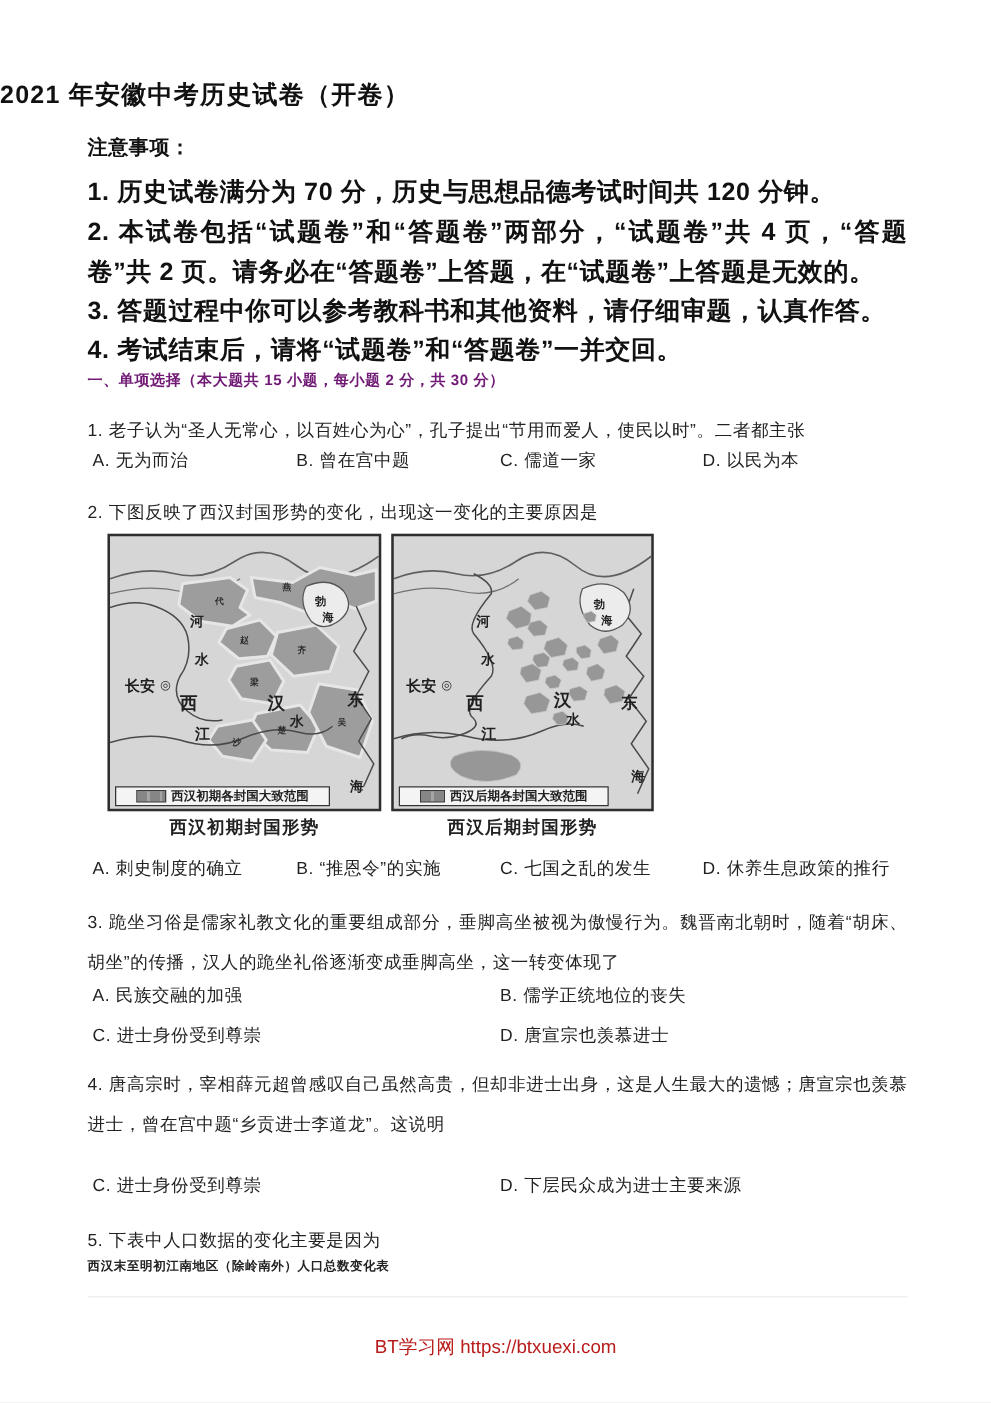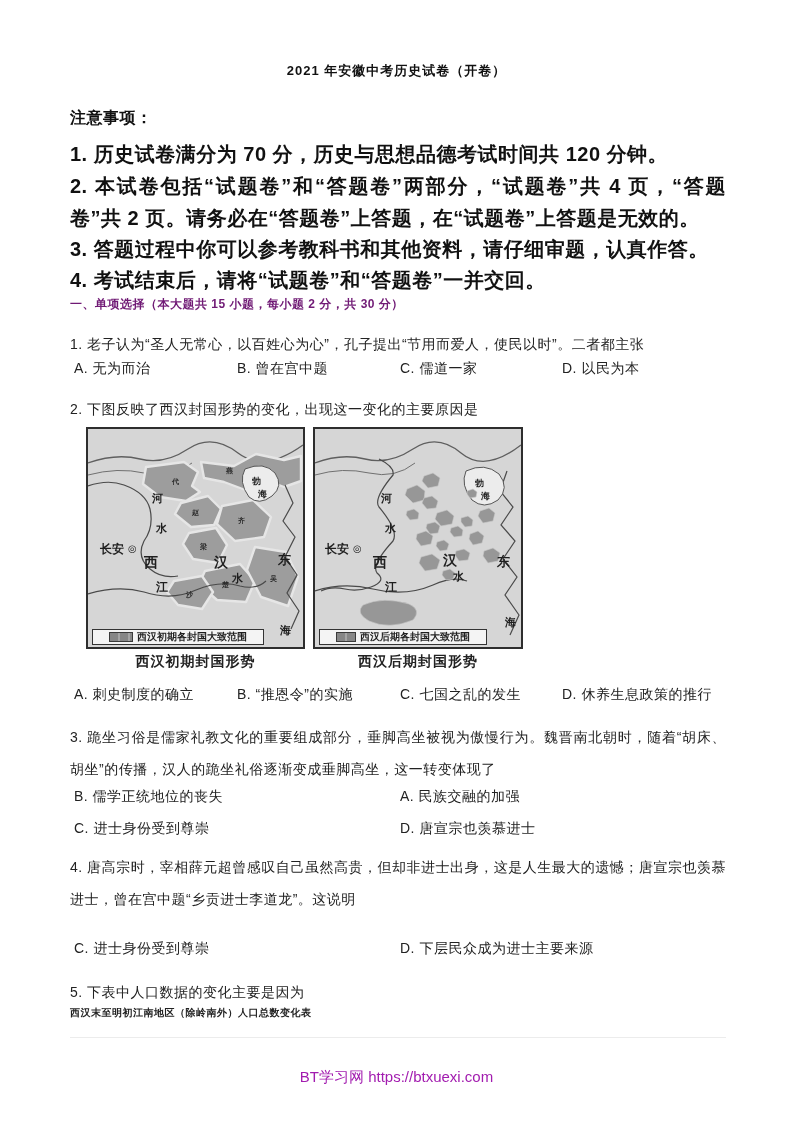--- a/index.html
+++ b/index.html
@@ -8,22 +8,22 @@
     width:793px;height:1122px;
     background:#ffffff;
     margin:0 auto;
     font-family:"Liberation Sans","DejaVu Sans",sans-serif;
     color:#1c1c1c;
     overflow:hidden;
   }
   .abs{position:absolute;}
   .doc-title{
     left:0;top:62px;width:793px;
-    text-align:center;
-    font-size:13px;font-weight:700;letter-spacing:1px;color:#111;
+    text-align:left;
+    font-size:20px;font-weight:700;letter-spacing:1px;color:#111;
   }
   .notice-head{left:70px;top:108px;width:656px;font-size:16px;font-weight:700;letter-spacing:.5px;color:#111;}
   .notice-item{left:70px;width:656px;font-size:20px;font-weight:700;letter-spacing:.5px;line-height:31.5px;color:#111;text-align:justify;}
   .section-head{left:70px;top:296px;width:656px;font-size:12px;font-weight:700;letter-spacing:.5px;color:#701a75;}
   .qstem{left:70px;width:656px;font-size:14px;letter-spacing:.5px;line-height:32px;color:#222;text-align:justify;}
   .optrow4{left:70px;width:660px;padding-left:4px;display:grid;grid-template-columns:163px 163px 162px auto;font-size:14px;letter-spacing:.5px;color:#222;}
   .optrow2{left:70px;width:660px;padding-left:4px;display:grid;grid-template-columns:326px auto;font-size:14px;letter-spacing:.5px;color:#222;}
   .figure{left:86px;top:427px;display:flex;gap:8px;}
   .mapwrap{display:flex;flex-direction:column;}
   .map{
@@ -39,21 +39,21 @@
     position:absolute;left:4px;bottom:2px;height:16px;
     display:flex;align-items:center;gap:4px;padding:0 16px;
     background:#f4f4f4;border:1px solid #333;box-sizing:border-box;
   }
   .swatch{width:30px;height:8px;border:1px solid #3a3a3a;
     background:repeating-linear-gradient(90deg,#868686 0 8px,#a5a5a5 8px 10px);}
   .legend-text{font-size:10px;color:#1f1f1f;font-weight:700;white-space:nowrap;}
   .map-caption{margin-top:4px;text-align:center;font-size:14px;font-weight:700;letter-spacing:1px;color:#222;}
   .table-title{left:70px;top:1006px;width:656px;font-size:10px;letter-spacing:.5px;color:#222;font-weight:bold;}
   .faint-line{left:70px;top:1037px;width:656px;height:1px;background:#ececec;}
-  .footer{left:0;top:1068px;width:793px;text-align:center;font-size:15px;color:#a21caf;}
+  .footer{left:0;top:1068px;width:793px;text-align:center;font-size:15px;color:#b91c1c;}
 </style>
 </head>
 <body>
 
 <div class="page">
 
   <div class="abs doc-title">2021 年安徽中考历史试卷（开卷）</div>
 
   <div class="abs notice-head">注意事项：</div>
   <div class="abs notice-item" style="top:139px">1. 历史试卷满分为 70 分，历史与思想品德考试时间共 120 分钟。</div>
@@ -176,22 +176,22 @@
 
   <div class="abs optrow4" style="top:686px">
     <span>A. 刺史制度的确立</span>
     <span>B. “推恩令”的实施</span>
     <span>C. 七国之乱的发生</span>
     <span>D. 休养生息政策的推行</span>
   </div>
 
   <div class="abs qstem" style="top:721px">3. 跪坐习俗是儒家礼教文化的重要组成部分，垂脚高坐被视为傲慢行为。魏晋南北朝时，随着“胡床、胡坐”的传播，汉人的跪坐礼俗逐渐变成垂脚高坐，这一转变体现了</div>
   <div class="abs optrow2" style="top:788px">
+    <span>A. 民族交融的加强</span>
     <span>B. 儒学正统地位的丧失</span>
-    <span>A. 民族交融的加强</span>
   </div>
   <div class="abs optrow2" style="top:820px">
     <span>C. 进士身份受到尊崇</span>
     <span>D. 唐宣宗也羡慕进士</span>
   </div>
 
   <div class="abs qstem" style="top:851px">4. 唐高宗时，宰相薛元超曾感叹自己虽然高贵，但却非进士出身，这是人生最大的遗憾；唐宣宗也羡慕进士，曾在宫中题“乡贡进士李道龙”。这说明</div>
   <div class="abs optrow2" style="top:940px">
     <span>C. 进士身份受到尊崇</span>
     <span>D. 下层民众成为进士主要来源</span>

